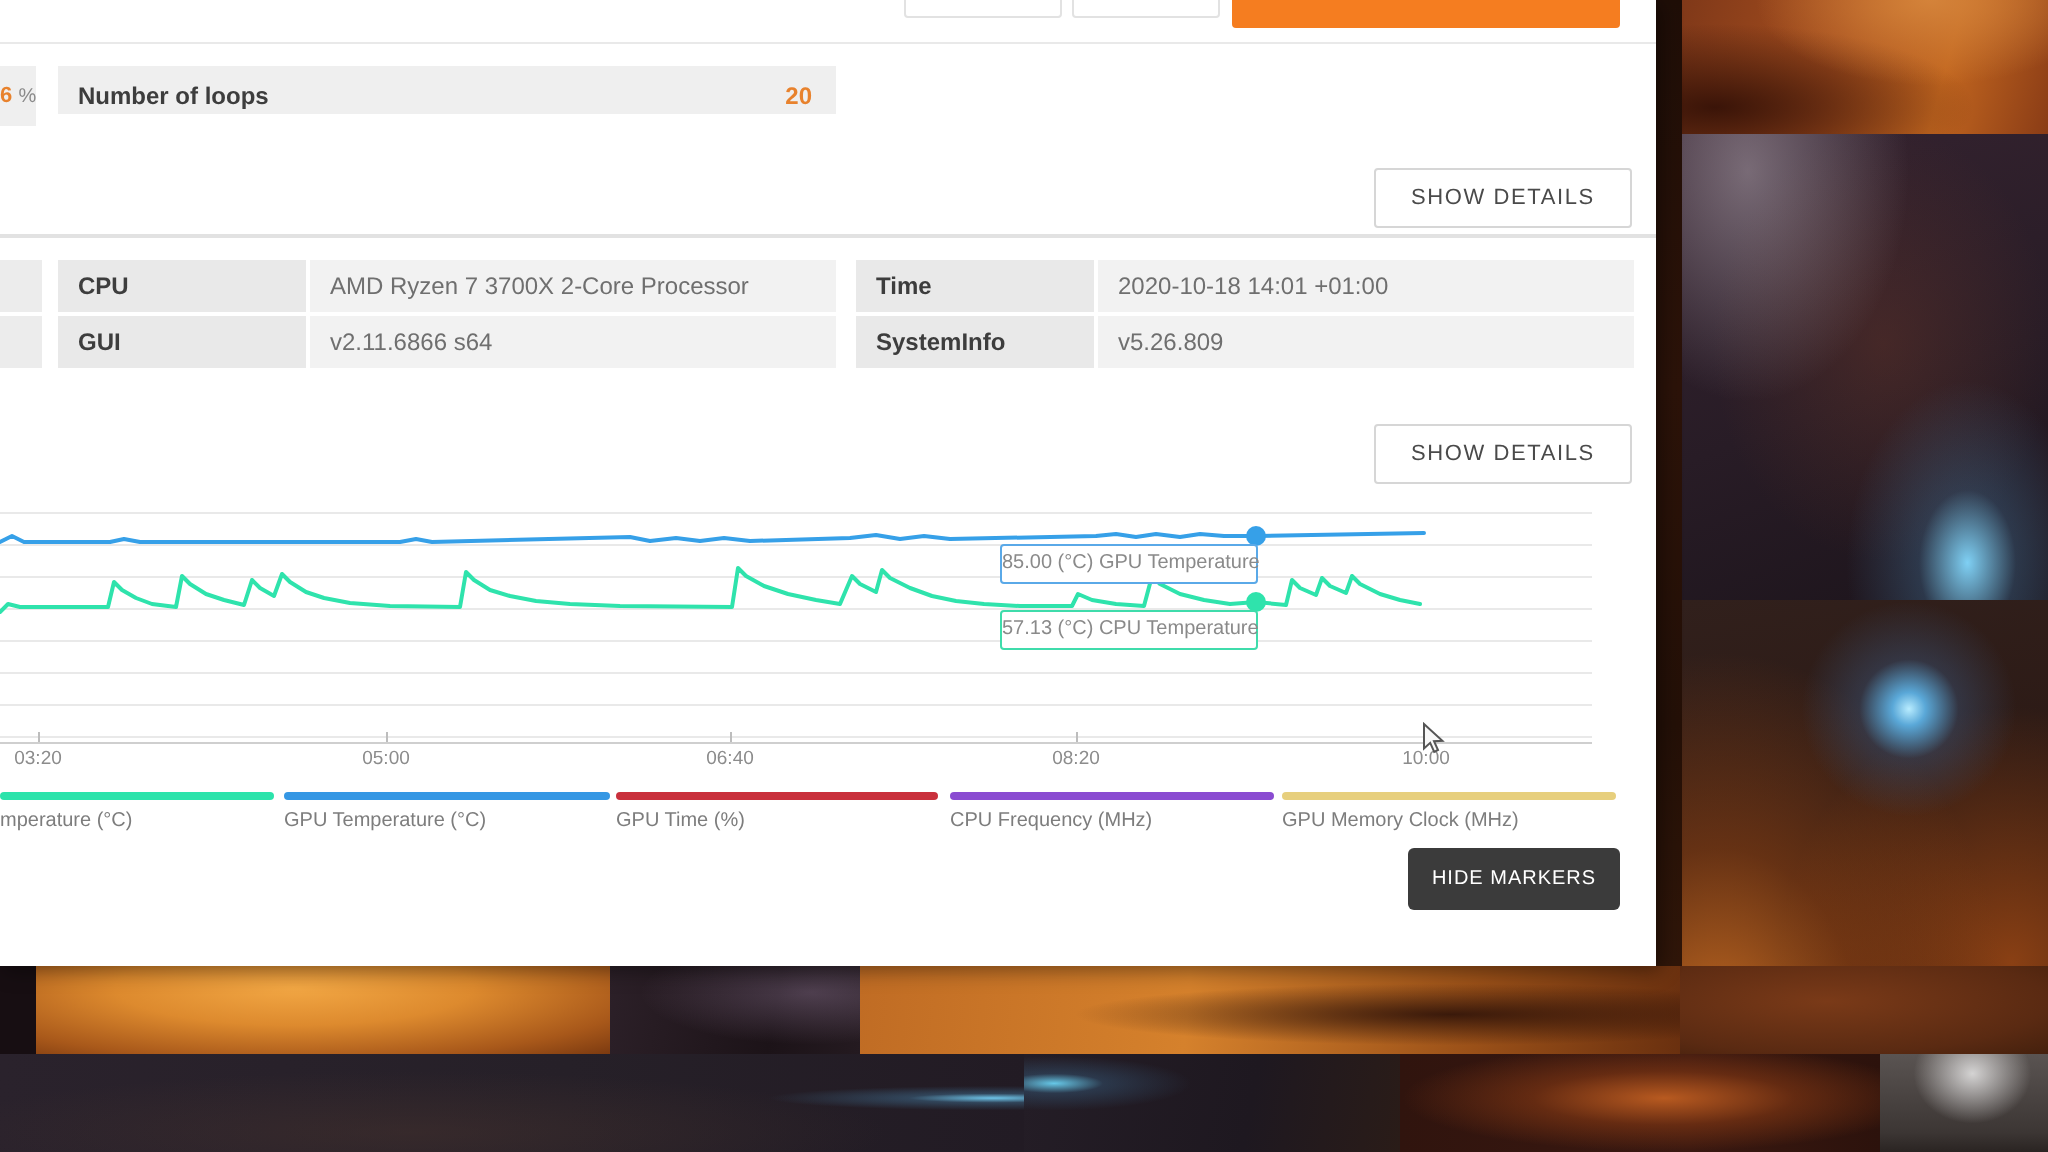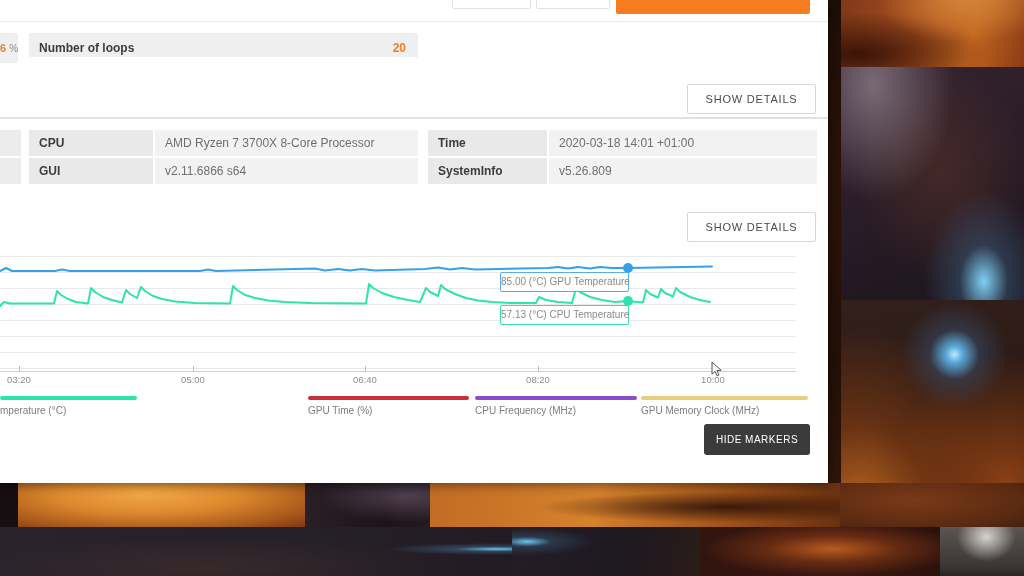--- a/index.html
+++ b/index.html
@@ -129,26 +129,26 @@
     </div>
 
     <div class="show-details" style="top:84px;">SHOW DETAILS</div>
 
     <div class="divider" style="top:117px;height:2px;background:#e2e2e2;"></div>
 
     <div class="tbl-frag" style="top:130px;"></div>
     <div class="tbl-frag" style="top:158px;"></div>
 
     <div class="tbl-cell tbl-lbl" style="left:29px;top:130px;width:124px;">CPU</div>
-    <div class="tbl-cell tbl-val" style="left:155px;top:130px;width:263px;">AMD Ryzen 7 3700X 8-Core Processor</div>
+    <div class="tbl-cell tbl-val" style="left:155px;top:130px;width:263px;">AMD Ryzen 7 3700X 2-Core Processor</div>
     <div class="tbl-cell tbl-lbl" style="left:29px;top:158px;width:124px;">GUI</div>
     <div class="tbl-cell tbl-val" style="left:155px;top:158px;width:263px;">v2.11.6866 s64</div>
 
     <div class="tbl-cell tbl-lbl" style="left:428px;top:130px;width:119px;">Time</div>
-    <div class="tbl-cell tbl-val" style="left:549px;top:130px;width:268px;">2020-03-18 14:01 +01:00</div>
+    <div class="tbl-cell tbl-val" style="left:549px;top:130px;width:268px;">2020-10-18 14:01 +01:00</div>
     <div class="tbl-cell tbl-lbl" style="left:428px;top:158px;width:119px;">SystemInfo</div>
     <div class="tbl-cell tbl-val" style="left:549px;top:158px;width:268px;">v5.26.809</div>
 
     <div class="show-details" style="top:212px;">SHOW DETAILS</div>
 
     <div id="chart">
       <div id="gridlines"></div>
       <svg width="828" height="120" viewBox="0 0 828 120">
           <polyline points="0,19 6,16 12,19 55,19 62,17.5 70,19 140,19 200,19 208,17.5 216,19 315,16.5 325,18.5 338,17 350,18.5 362,17 375,18.5 425,17 438,15.5 450,17.5 462,16 475,17.5 548,16 558,15 568,16.5 578,15 590,16.5 600,15 612,16 628,16 712,14.5" fill="none" stroke="#36a0e8" stroke-width="2" stroke-linejoin="round" stroke-linecap="round"></polyline>
           <polyline points="0,54 4,50 10,51.5 54,51.5 57,39 61,43 68,47 76,50 88,51.5 91,36 95,40 103,45 112,48 122,50.5 126,38 130,42 137,46 141,35 145,39 153,44 162,47 175,49.5 195,51 230,51.5 233,34 237,38 245,43 255,46 268,48.5 285,50 310,51 366,51.5 369,32 373,36 382,41 394,45 408,48 420,50 426,36 430,40 438,44 441,33 445,37 455,42 466,46 478,48.5 492,50 510,51 536,51 539,45 546,48 558,50 572,51 576,36 580,40 590,45 602,48 615,50 628,49 643,50.5 646,38 650,42 658,45.5 661,37 665,41 673,44.5 676,36 680,40 690,45 700,48 710,50" fill="none" stroke="#2fe3ac" stroke-width="2" stroke-linejoin="round" stroke-linecap="round"></polyline>
@@ -169,20 +169,24 @@
     <span class="ticklbl" style="left:538px;">08:20</span>
     <span class="ticklbl" style="left:713px;">10:00</span>
 
     <div class="tooltip" style="left: 500px; top: 272px; border-color: rgb(90, 169, 232);">85.00 (°C) GPU Temperature</div>
     <div class="tooltip" style="left: 500px; top: 305px; border-color: rgb(63, 220, 171);">57.13 (°C) CPU Temperature</div>
 
     <div class="legend-item" style="left:0;width:137px;">
       <div class="legend-bar" style="background: rgb(43, 227, 171);"></div>
       <div class="legend-lbl">mperature (°C)</div>
     </div>
+    <div class="legend-item" style="left:142px;width:163px;">
+      <div class="legend-bar" style="background: rgb(53, 151, 228);"></div>
+      <div class="legend-lbl">GPU Temperature (°C)</div>
+    </div>
     <div class="legend-item" style="left:308px;width:161px;">
       <div class="legend-bar" style="background: rgb(201, 48, 60);"></div>
       <div class="legend-lbl">GPU Time (%)</div>
     </div>
     <div class="legend-item" style="left:475px;width:162px;">
       <div class="legend-bar" style="background: rgb(138, 75, 209);"></div>
       <div class="legend-lbl">CPU Frequency (MHz)</div>
     </div>
     <div class="legend-item" style="left:641px;width:167px;">
       <div class="legend-bar" style="background: rgb(231, 207, 125);"></div>

